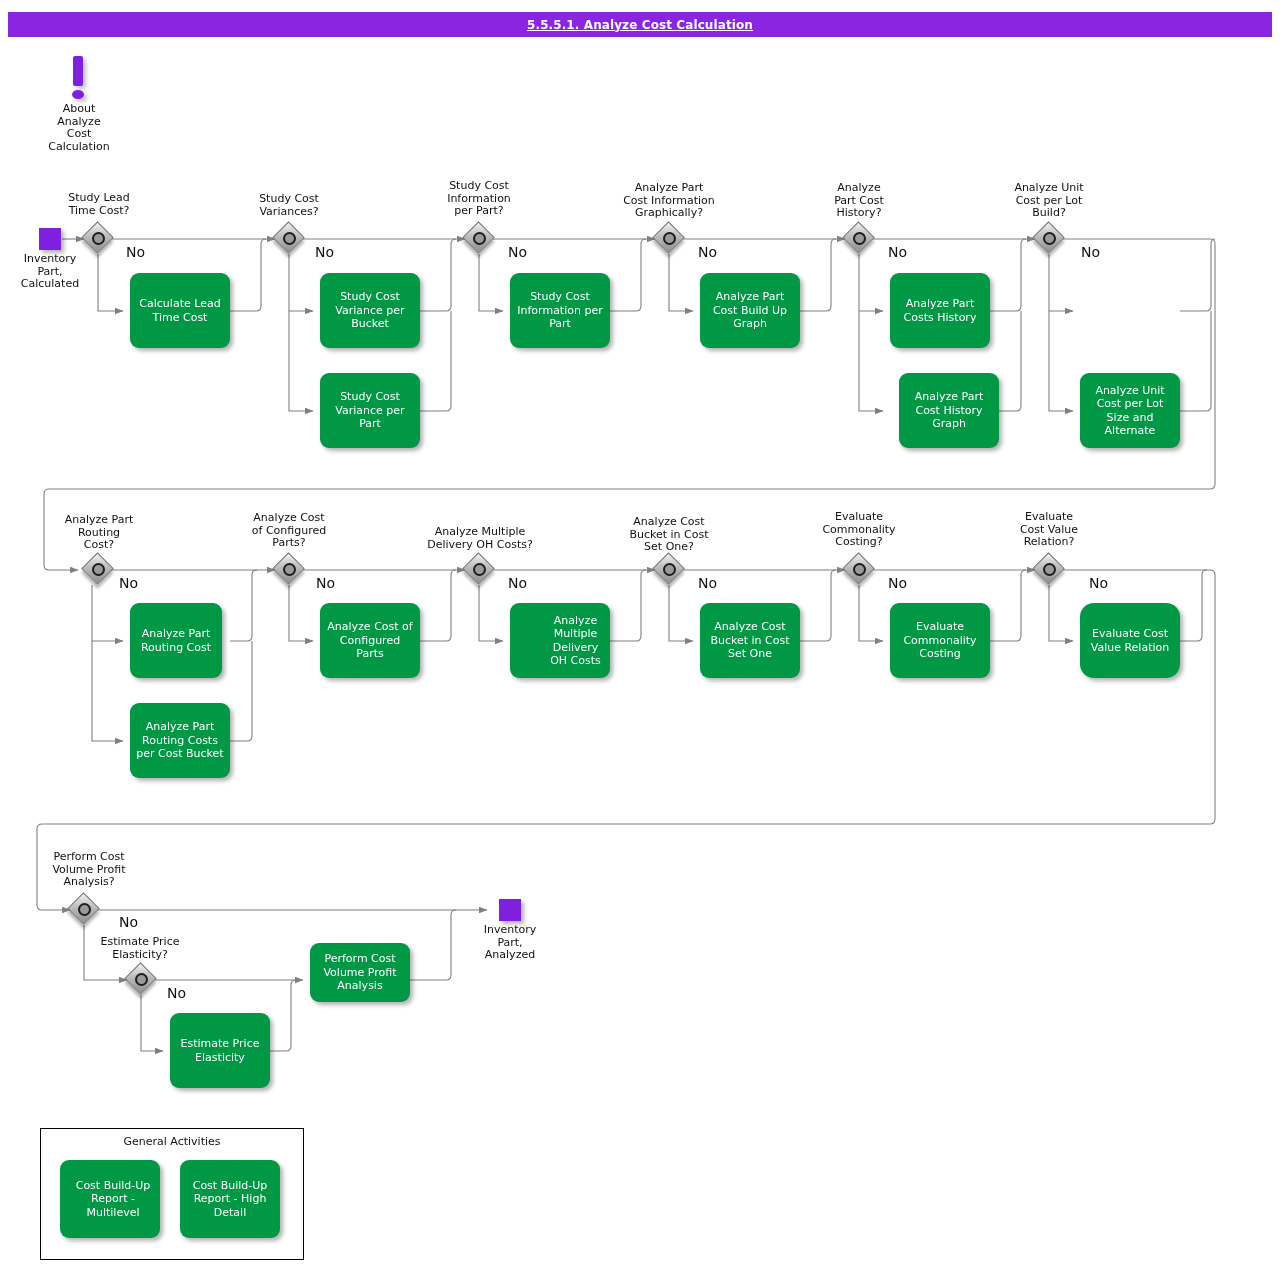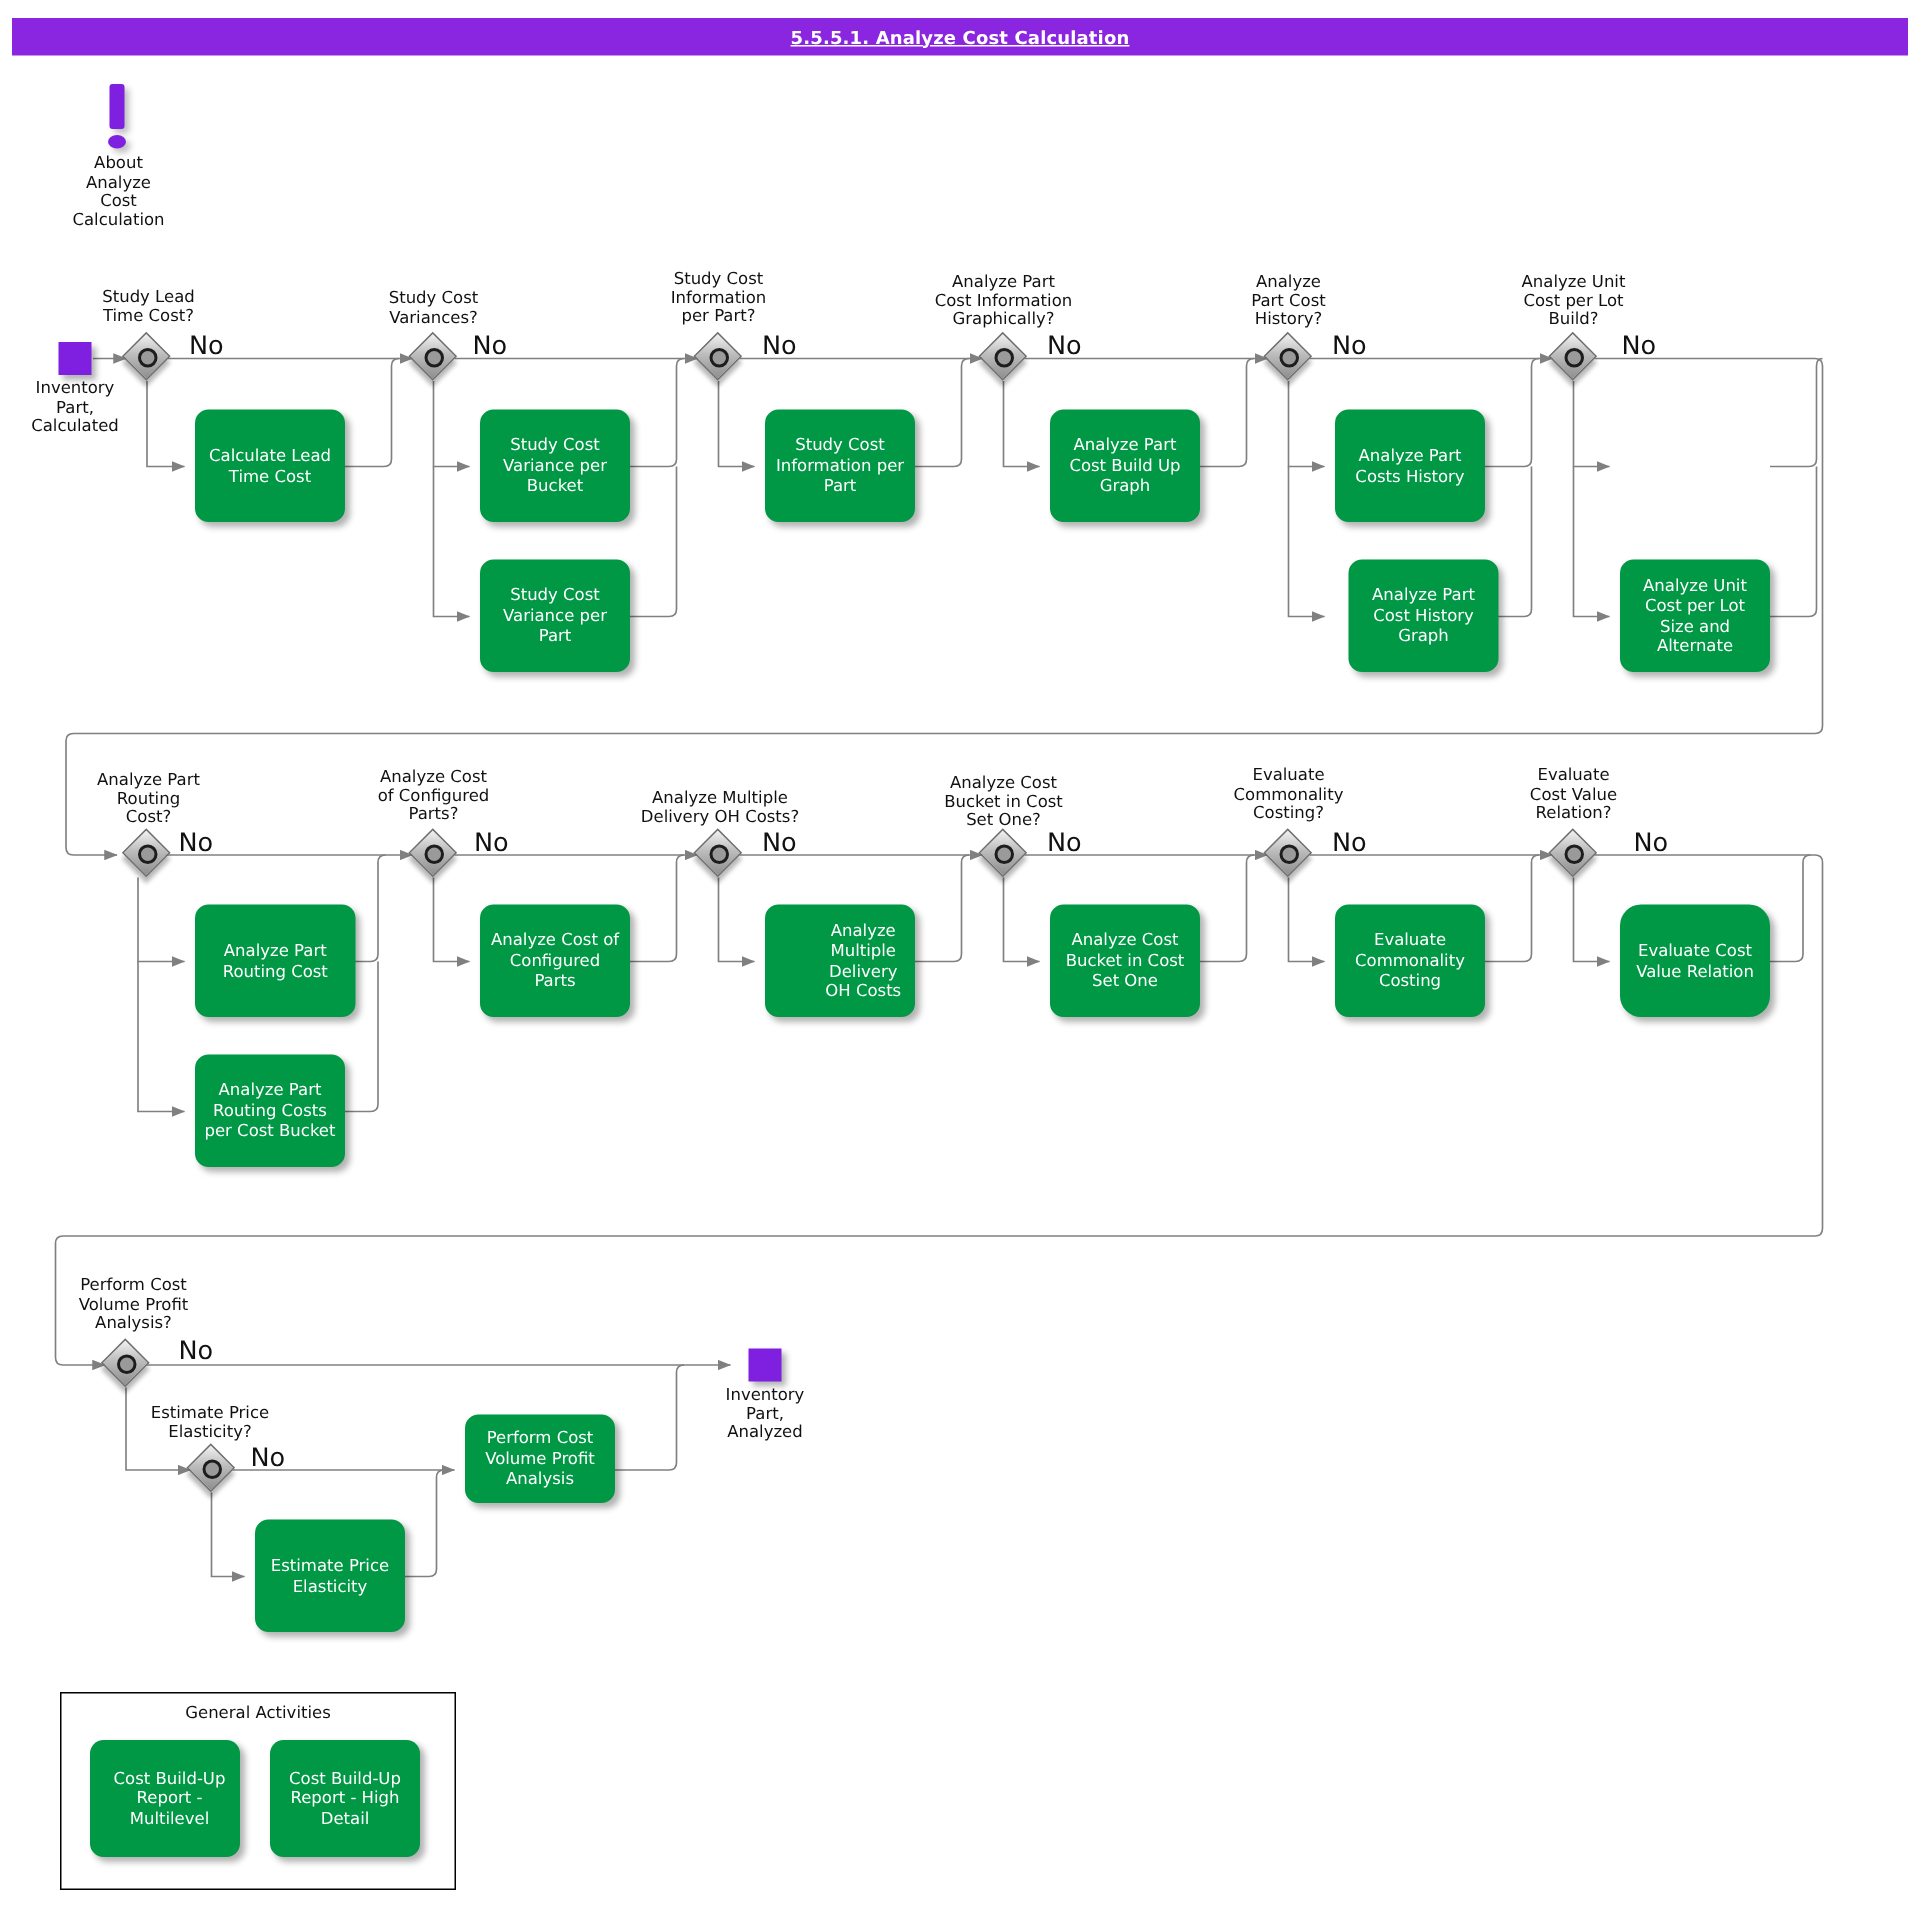--- a/index.html
+++ b/index.html
@@ -59,21 +59,21 @@
     position:absolute;width:22px;height:22px;background:#7F1FE0;
     box-shadow:3px 3px 4px rgba(0,0,0,0.30);
   }
 
   
   .lbl{
     position:absolute;font-size:11px;line-height:12.6px;color:#111111;
     text-align:center;white-space:pre-line;
   }
   .edgelbl{
-    position:absolute;font-size:17px;color:#111111;line-height:12px;
+    position:absolute;font-size:14px;color:#111111;line-height:12px;margin-top:21px;
   }
 
   
   .infomark{position:absolute;}
   .infomark .bar{
     position:absolute;left:9px;top:0;width:10px;height:30px;background:#7F1FE0;
     border-radius:2px;box-shadow:3px 3px 4px rgba(0,0,0,0.25);
   }
   .infomark .dot{
     position:absolute;left:8px;top:34px;width:12px;height:9px;border-radius:50%;
@@ -322,21 +322,21 @@
 
   <div class="dec" style="left:1035px;top:555px;">
     <div class="dia"></div>
     <div class="circ"></div>
   </div>
   <div class="lbl" style="left:989px;top:511px;width:120px;">Evaluate
 Cost Value
 Relation?</div>
   <div class="edgelbl" style="left:1089px;top:556px;">No</div>
 
-  <div class="act" style="left:130px;top:603px;width:107px;height:75px;">
+  <div class="act" style="left:130px;top:603px;width:92px;height:75px;">
     <span>Analyze Part Routing Cost</span>
   </div>
   <div class="act" style="left:130px;top:703px;width:100px;height:75px;">
     <span>Analyze Part Routing Costs per Cost Bucket</span>
   </div>
   <div class="act" style="left:320px;top:603px;width:100px;height:75px;">
     <span>Analyze Cost of Configured Parts</span>
   </div>
   <div class="act" style="left:510px;top:603px;width:100px;height:75px;padding-left:36px;">
     <span>Analyze Multiple Delivery OH Costs</span>

